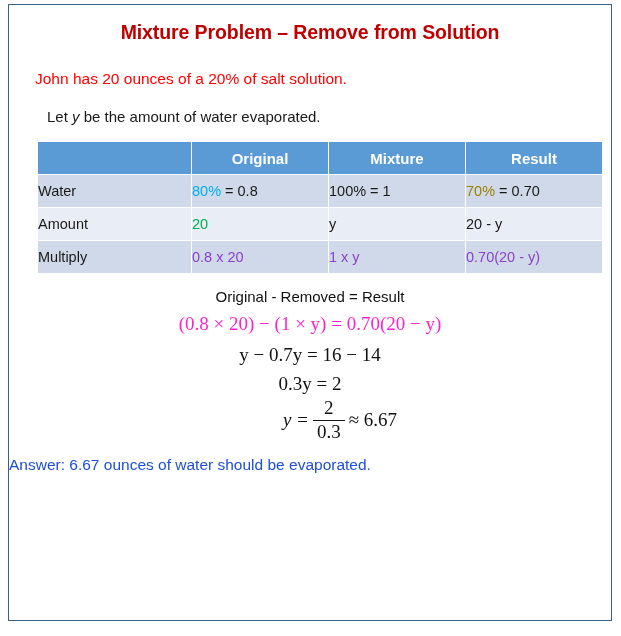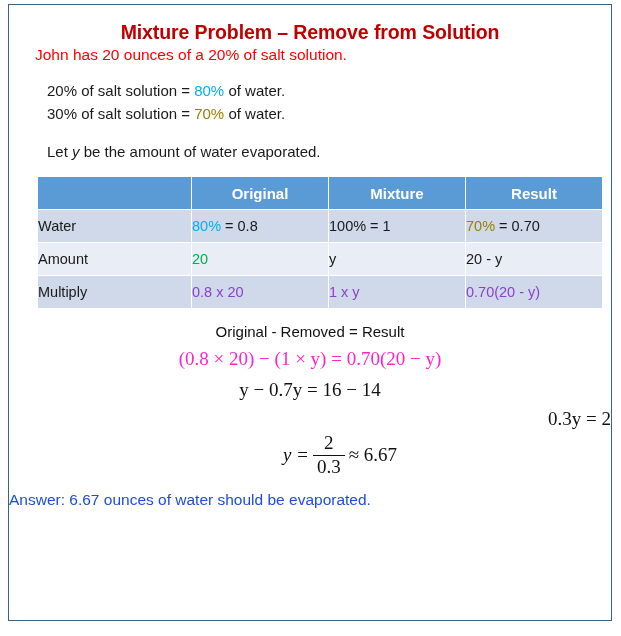--- a/index.html
+++ b/index.html
@@ -33,21 +33,21 @@
     font-size: 19.5px;
     letter-spacing: -0.1px;
     margin-top: 16px;
   }
 
   
   .problem {
     color: #ff0000;
     font-size: 15.5px;
     line-height: 1.45;
-    margin: 0 0 0 26px;
+    margin: 24px 0 0 26px;
   }
 
   
   .pct-block {
     margin: 14px 0 0 38px;
     font-size: 15px;
     color: #1a1a1a;
     line-height: 1.5;
   }
   .c-cyan   { color: #00b0f0; }
@@ -113,21 +113,21 @@
     color: #ff22cc;
     font-family: "Liberation Serif", serif;
     font-size: 19px;
     line-height: 1.6;
     white-space: nowrap;
   }
   .var { font-style: italic; }
   
   .ind1 { padding-left: 40px; }
   .ind2 { padding-left: 0px; }
-  .ind3 { padding-left: 0px; text-align: right; }
+  .ind3 { padding-left: 0px; }
   .ind4 { padding-left: 60px; }
 
   
   .frac {
     display: inline-block;
     vertical-align: middle;
     text-align: center;
     margin: 0 4px;
     position: relative;
     top: -1px;
@@ -156,24 +156,20 @@
 <body>
 
 <div id="page">
 
   <div class="title">Mixture Problem – Remove from Solution</div>
 
   <div class="problem">
     <div>John has 20 ounces of a 20% of salt solution.</div>
   </div>
 
-  <div class="pct-block">
-    <div><span>20% of salt solution = </span><span class="c-cyan">80%</span><span> of water.</span></div>
-    <div><span>30% of salt solution = </span><span class="c-gold">70%</span><span> of water.</span></div>
-  </div>
 
   <div class="let-line"><span>Let </span><span class="ital">y</span><span> be the amount of water evaporated.</span></div>
 
   <table class="mix">
     <colgroup>
         <col class="c0">
         <col class="c1">
         <col class="c2">
         <col class="c3">
       </colgroup>

